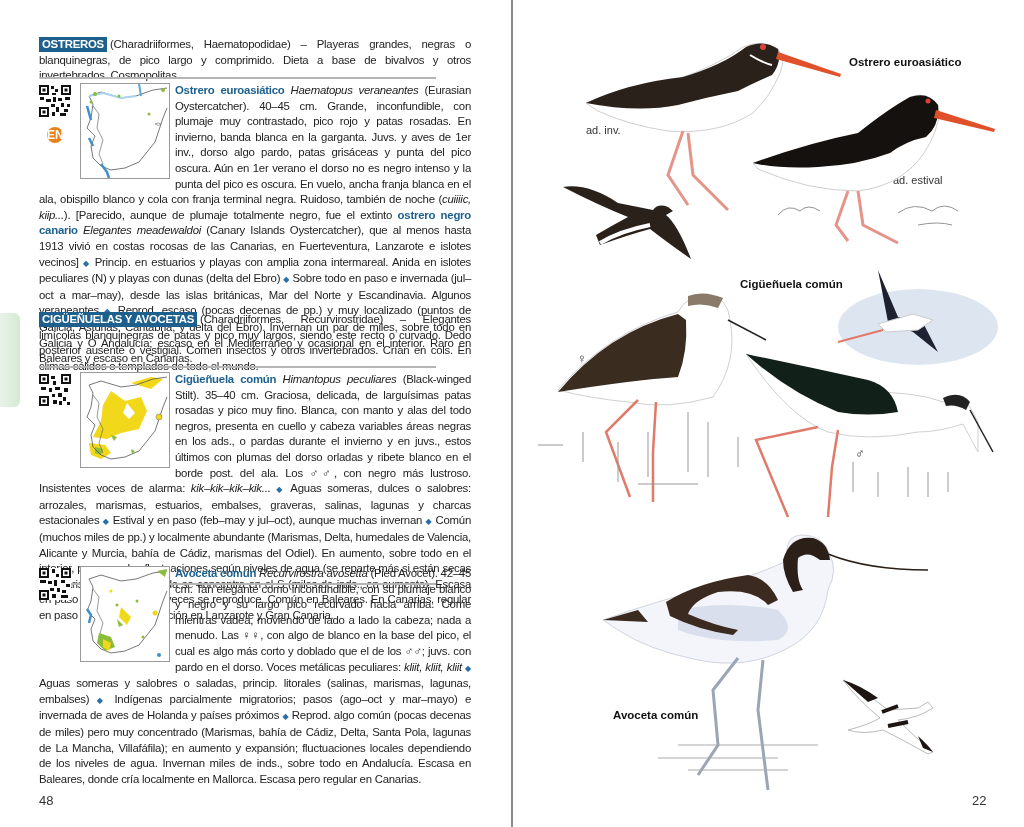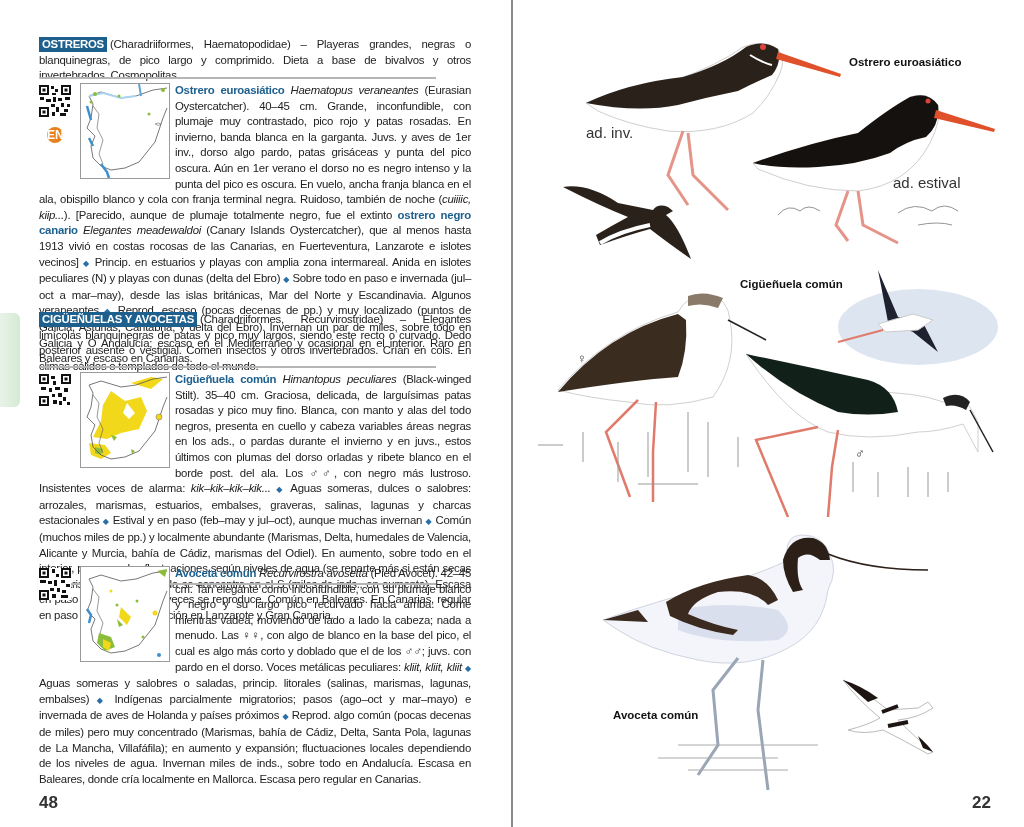--- a/index.html
+++ b/index.html
@@ -21,23 +21,23 @@
   .species { position:absolute; left:39px; width:432px; }
   .qr { position:absolute; left:0; width:32px; height:32px; }
   .lang-badge { position:absolute; left:8px; top:44px; width:16px; height:16px; border-radius:50%;
                 background:#e8821c; color:#fff; font-size:12px; font-weight:bold; text-align:left; line-height:16px; }
   .map { position:absolute; left:41px; width:88px; height:94px; border:1px solid #9a9a9a; background:#fff; overflow:hidden; }
   .sp-text { position:absolute; left:0; width:432px; }
   .sp-name { color:#1d5f8d; font-weight:bold; }
   .bullet { color:#2a6fa8; font-size:8px; }
   .float-spacer { float:left; width:136px; height:94px; }
 
-  .page-num { position:absolute; top:793px; font-size:17px; color:#333;font-weight:bold; }
-
-  .plate-label { position:absolute; font-size:15px; color:#333; }
+  .page-num { position:absolute; top:793px; font-size:13px; color:#333; }
+
+  .plate-label { position:absolute; font-size:11px; color:#333; }
   .plate-title { position:absolute; font-size:11.5px; font-weight:bold; color:#111; }
   .illus { position:absolute; }
 </style>
 </head>
 <body>
 
 <div class="top-edge"></div>
 
 <div class="page page-left">
   <div class="thumb-tab"></div>

